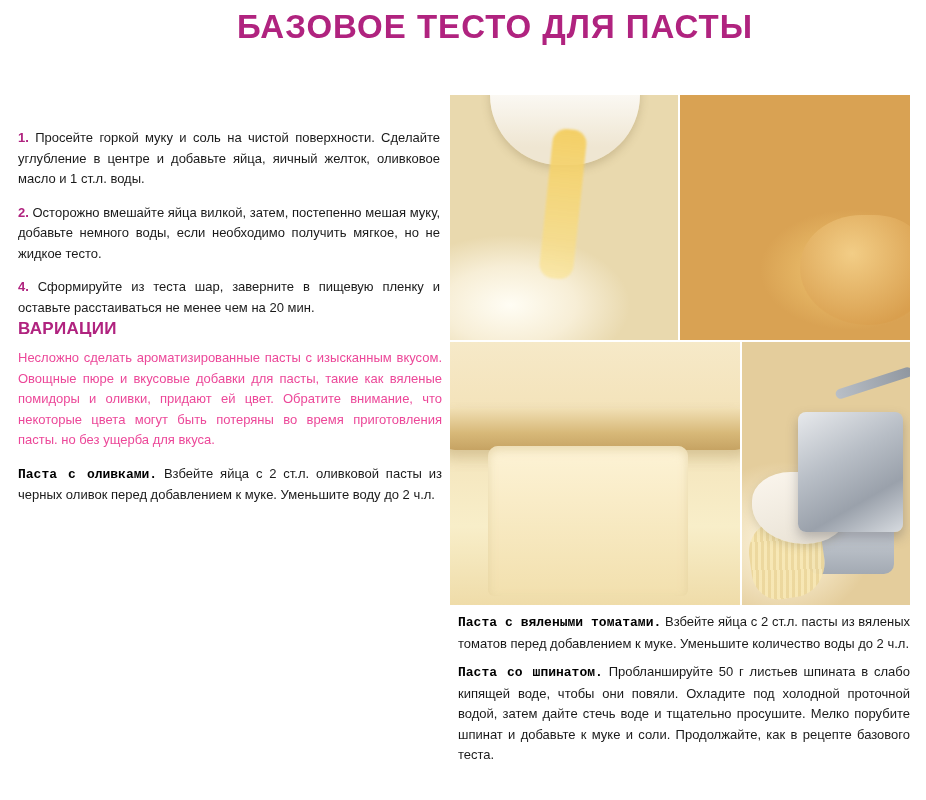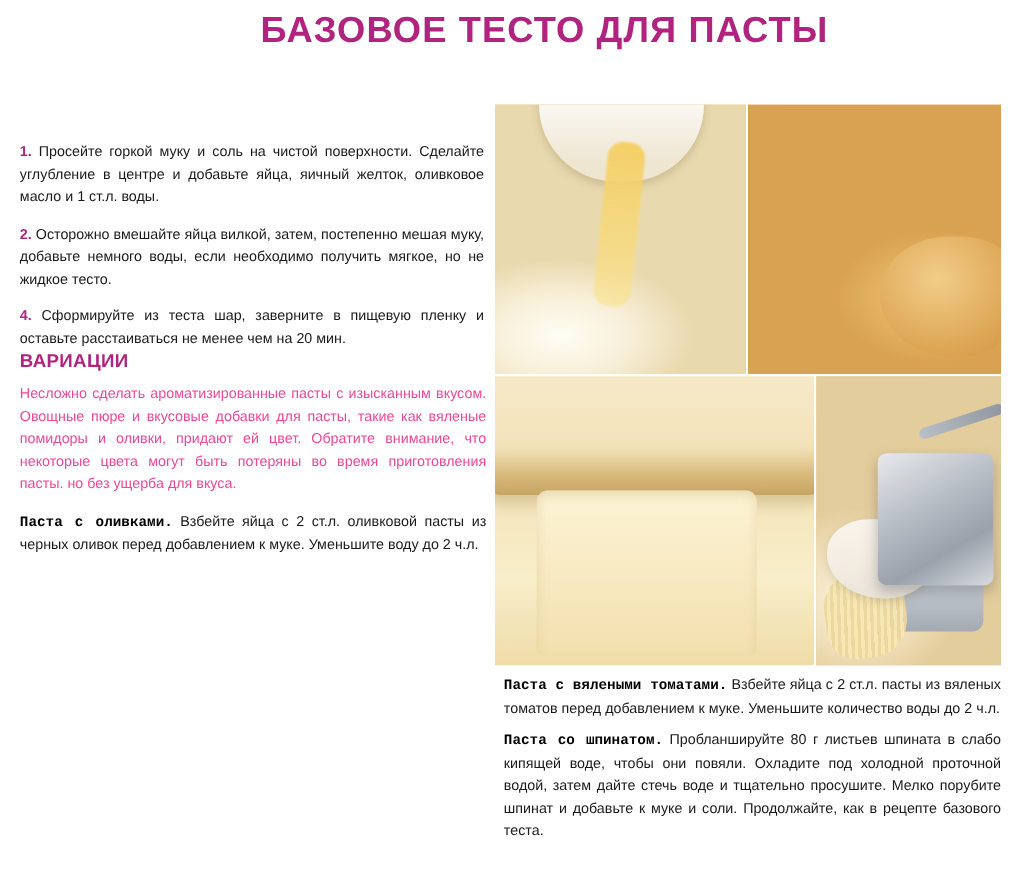--- a/index.html
+++ b/index.html
@@ -255,16 +255,16 @@
     <div class="photo p3"></div>
     <div class="photo p4">
       <div class="machine-legs"></div>
       <div class="noodles"></div>
       <div class="hand-glove"></div>
     </div>
   </div>
 
   <div class="right-text">
     <p class="variant"><span class="variant-name">Паста с вялеными томатами.</span><span> Взбейте яйца с 2 ст.л. пасты из вяленых томатов перед добавлением к муке. Уменьшите количество воды до 2 ч.л.</span></p>
-    <p class="variant"><span class="variant-name">Паста со шпинатом.</span><span> Пробланшируйте 80 г листьев шпината в слабо кипящей воде, чтобы они повяли. Охладите под холодной проточной водой, затем дайте стечь воде и тщательно просушите. Мелко порубите шпинат и добавьте к муке и соли. Продолжайте, как в рецепте базового теста.</span></p>
+    <p class="variant"><span class="variant-name">Паста со шпинатом.</span><span> Пробланшируйте 50 г листьев шпината в слабо кипящей воде, чтобы они повяли. Охладите под холодной проточной водой, затем дайте стечь воде и тщательно просушите. Мелко порубите шпинат и добавьте к муке и соли. Продолжайте, как в рецепте базового теста.</span></p>
   </div>
 
 </div>
 
 </body></html>

